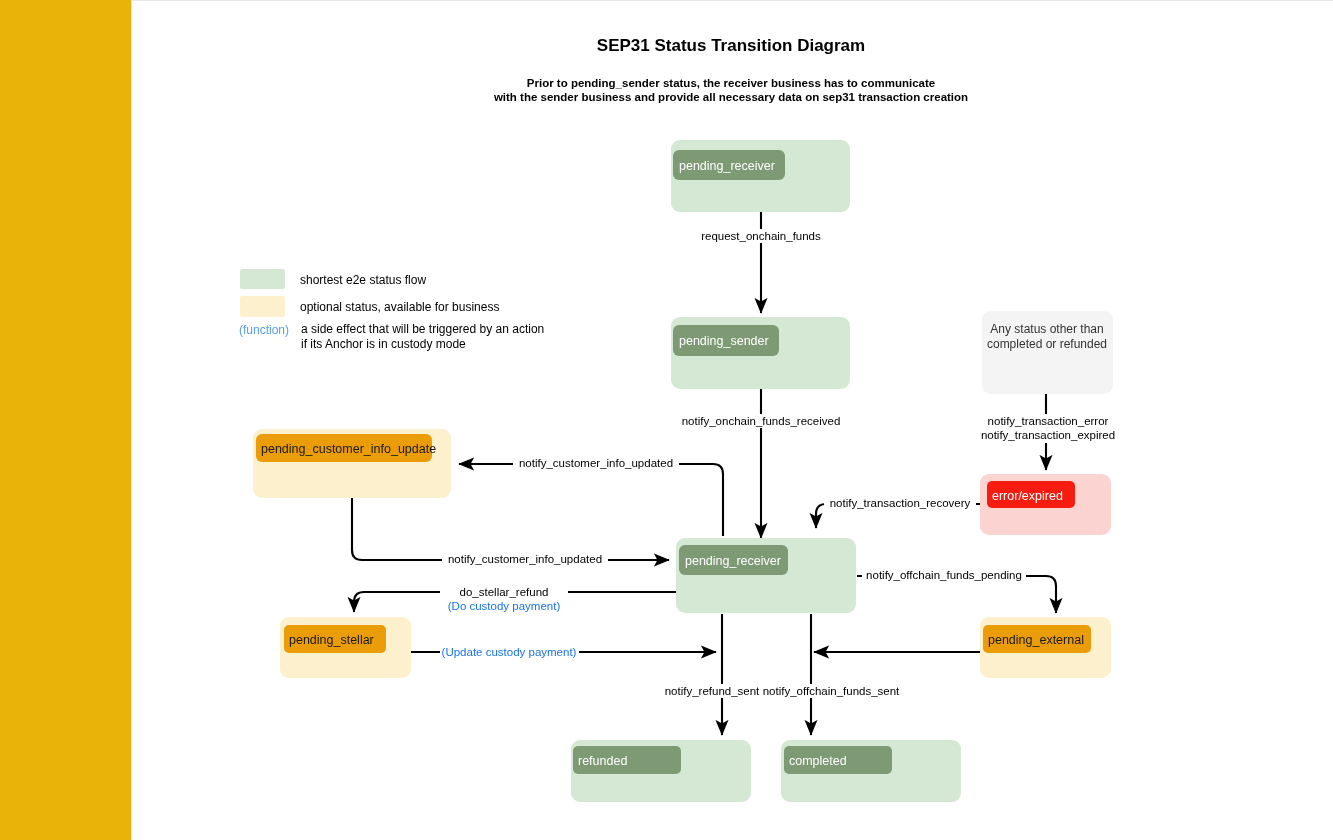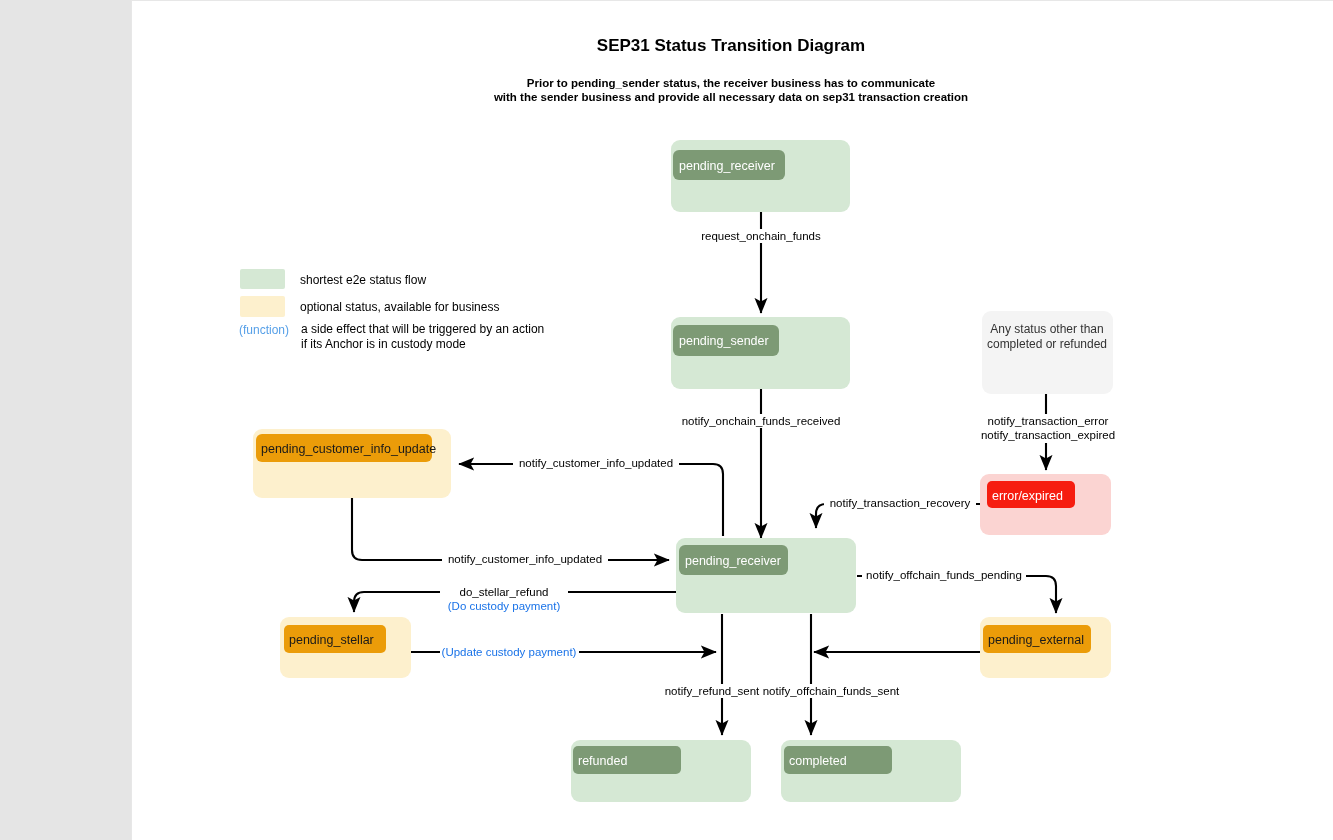--- a/index.html
+++ b/index.html
@@ -10,21 +10,21 @@
   body {
     width: 1333px;
     height: 840px;
     font-family: "Liberation Sans", sans-serif;
     overflow: hidden;
   }
   #page {
     position: relative;
     width: 1333px;
     height: 840px;
-    background: #e5e5e5;
+    background: #eab308;
   }
   #canvas {
     position: absolute;
     left: 131px;
     top: 0px;
     width: 1202px;
     height: 840px;
     background: #ffffff;
     border-left: 1px solid #e7e7e7;
     border-top: 1px solid #e7e7e7;

